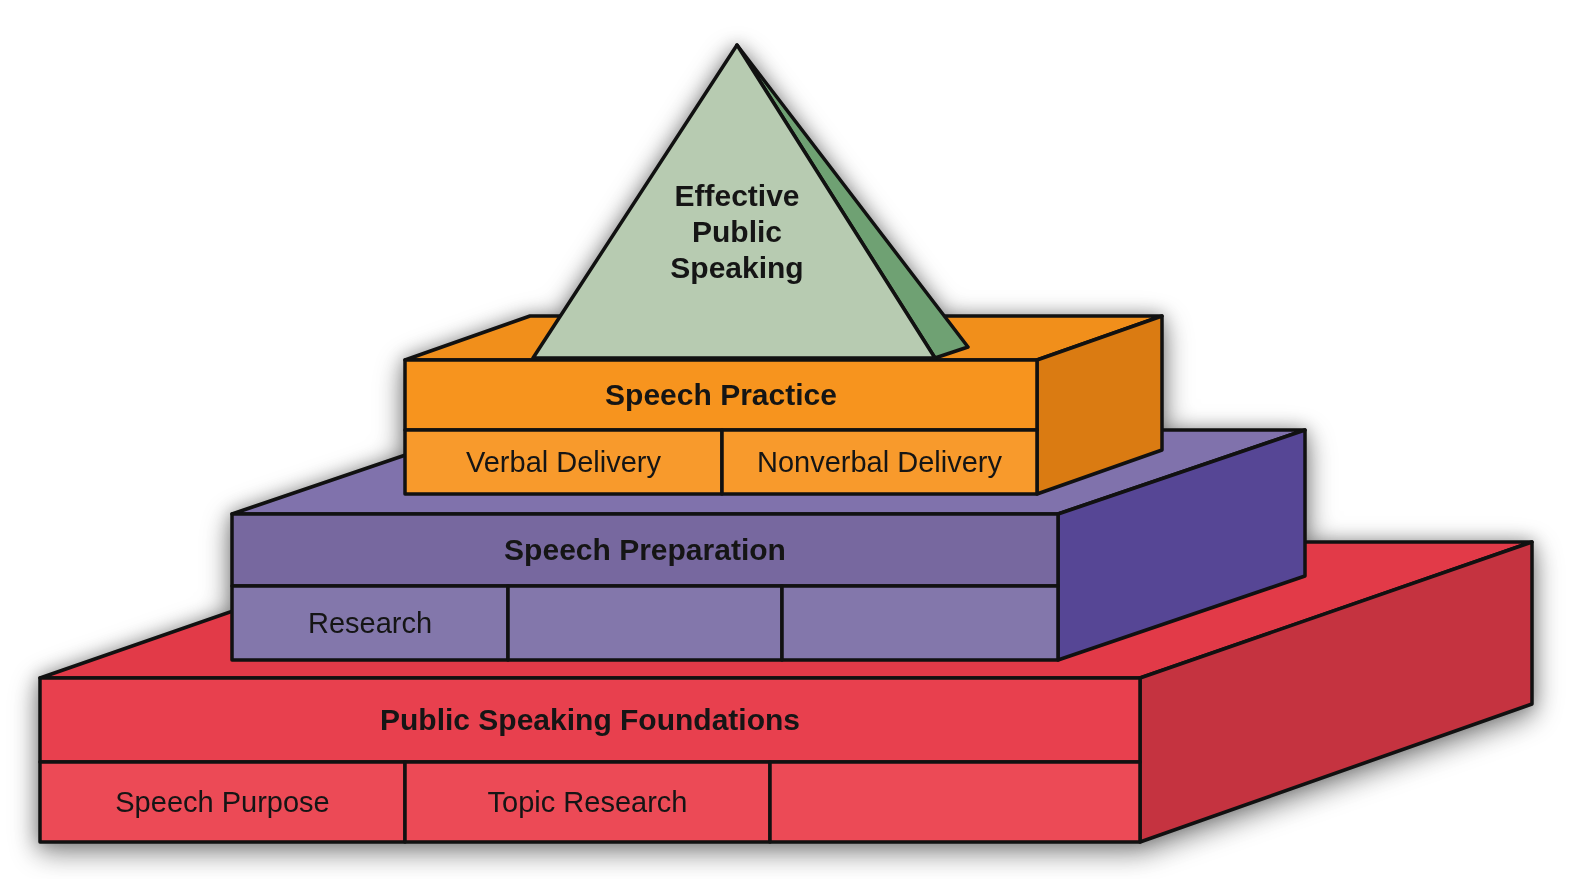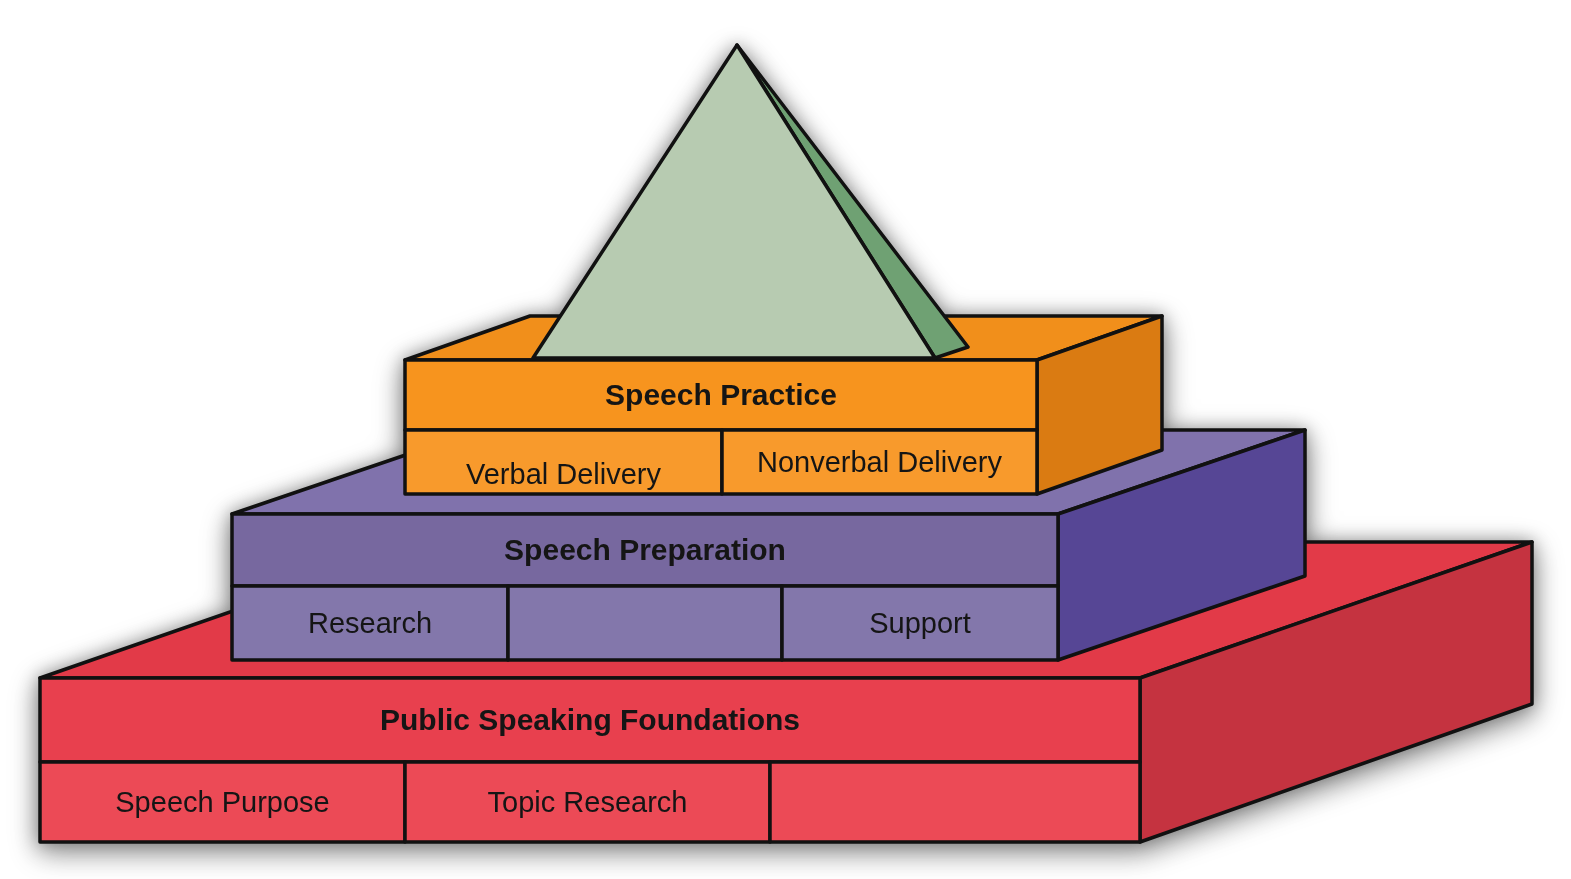--- a/index.html
+++ b/index.html
@@ -57,26 +57,28 @@
     <polygon points="405,360 1037,360 1162,316 530,316" fill="#F18F1B"></polygon>
     <polygon points="1037,360 1162,316 1162,450 1037,494" fill="#DA7B12"></polygon>
     <rect x="405" y="360" width="632" height="70" fill="#F7941E"></rect>
     <rect x="405" y="430" width="317" height="64" fill="#F89A2C"></rect>
     <rect x="722" y="430" width="315" height="64" fill="#F89A2C"></rect>
 
     <polygon points="737,45 968,347 935,358" fill="#6FA173"></polygon>
     <polygon points="737,45 533,358 935,358" fill="#B7CBB1"></polygon>
   </svg>
 
+  <div class="lbl apex" style="left:587px;top:168px;width:300px;height:128px;">Effective
+Public
+Speaking</div>
 
   <div class="lbl ttl" style="left:405px;top:360px;width:632px;height:70px;">Speech Practice</div>
-  <div class="lbl cel" style="left:405px;top:442px;width:317px;height:64px;">Verbal Delivery</div>
+  <div class="lbl cel" style="left:405px;top:430px;width:317px;height:64px;">Verbal Delivery</div>
   <div class="lbl cel" style="left:722px;top:430px;width:315px;height:64px;">Nonverbal Delivery</div>
 
   <div class="lbl ttl" style="left:232px;top:514px;width:826px;height:72px;">Speech Preparation</div>
   <div class="lbl cel" style="left:232px;top:586px;width:276px;height:74px;">Research</div>
-  <div class="lbl cel" style="left:782px;top:586px;width:276px;height:74px;">Support</div>
 
   <div class="lbl ttl" style="left:40px;top:678px;width:1100px;height:84px;">Public Speaking Foundations</div>
   <div class="lbl cel" style="left:40px;top:762px;width:365px;height:80px;">Speech Purpose</div>
   <div class="lbl cel" style="left:405px;top:762px;width:365px;height:80px;">Topic Research</div>
 
 </div>
 
 </body></html>

